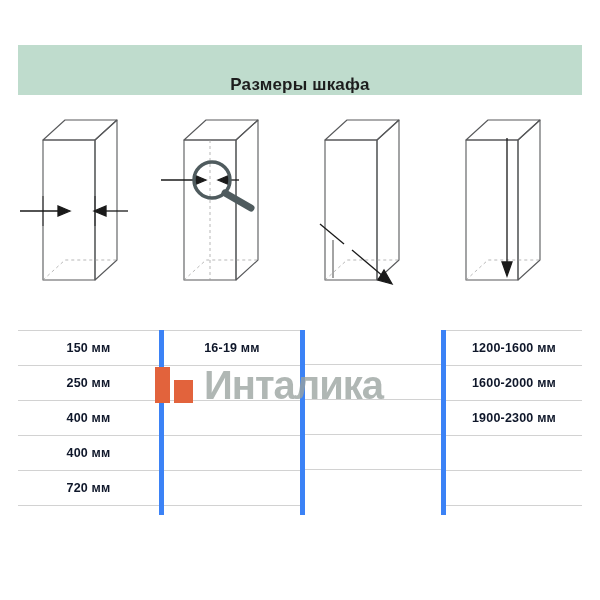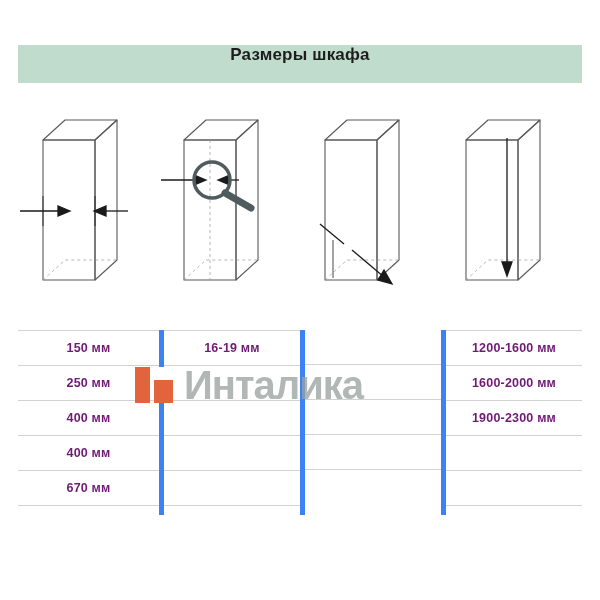--- a/index.html
+++ b/index.html
@@ -20,24 +20,24 @@
     height: 600px;
     background: #ffffff;
   }
 
   
   .title-bar {
     position: absolute;
     left: 18px;
     top: 45px;
     width: 564px;
-    height: 38px;
+    height: 50px;
     background: #bfdccd;
     display: flex;
-    align-items: flex-start;
+    align-items: flex-end;
     justify-content: center;
   }
   .title-bar .title-text {
     font-size: 17px;
     font-weight: bold;
     color: #1d1d1d;
     letter-spacing: 0.2px;
   }
 
   
@@ -72,30 +72,30 @@
   }
   .col + .col { border-left: 5px solid #3b82f6; }
   .cell {
     height: 34px;
     display: flex;
     align-items: center;
     justify-content: center;
     border-bottom: 1px solid #d2d2d2;
     font-size: 12.5px;
     font-weight: bold;
-    color: #701a75;
+    color: #0f172a;
     letter-spacing: 0.2px;
   }
   .cell.first { border-top: 1px solid #d2d2d2; }
   .cell.empty { color: transparent; }
 
   
   .watermark {
     position: absolute;
-    left: 132px;
+    left: 152px;
     top: 355px;
     width: 330px;
     height: 60px;
     display: flex;
     align-items: center;
     pointer-events: none;
   }
   .wm-mark {
     width: 44px;
     height: 44px;
@@ -238,21 +238,21 @@
 
   </div>
 
   <div class="table-area">
 
     <div class="col">
       <div class="cell first">150 мм</div>
       <div class="cell">250 мм</div>
       <div class="cell">400 мм</div>
       <div class="cell">400 мм</div>
-      <div class="cell">670 мм</div>
+      <div class="cell">720 мм</div>
     </div>
 
     <div class="col">
       <div class="cell first">16-19 мм</div>
       <div class="cell"></div>
       <div class="cell"></div>
       <div class="cell empty"></div>
       <div class="cell empty"></div>
     </div>
 

